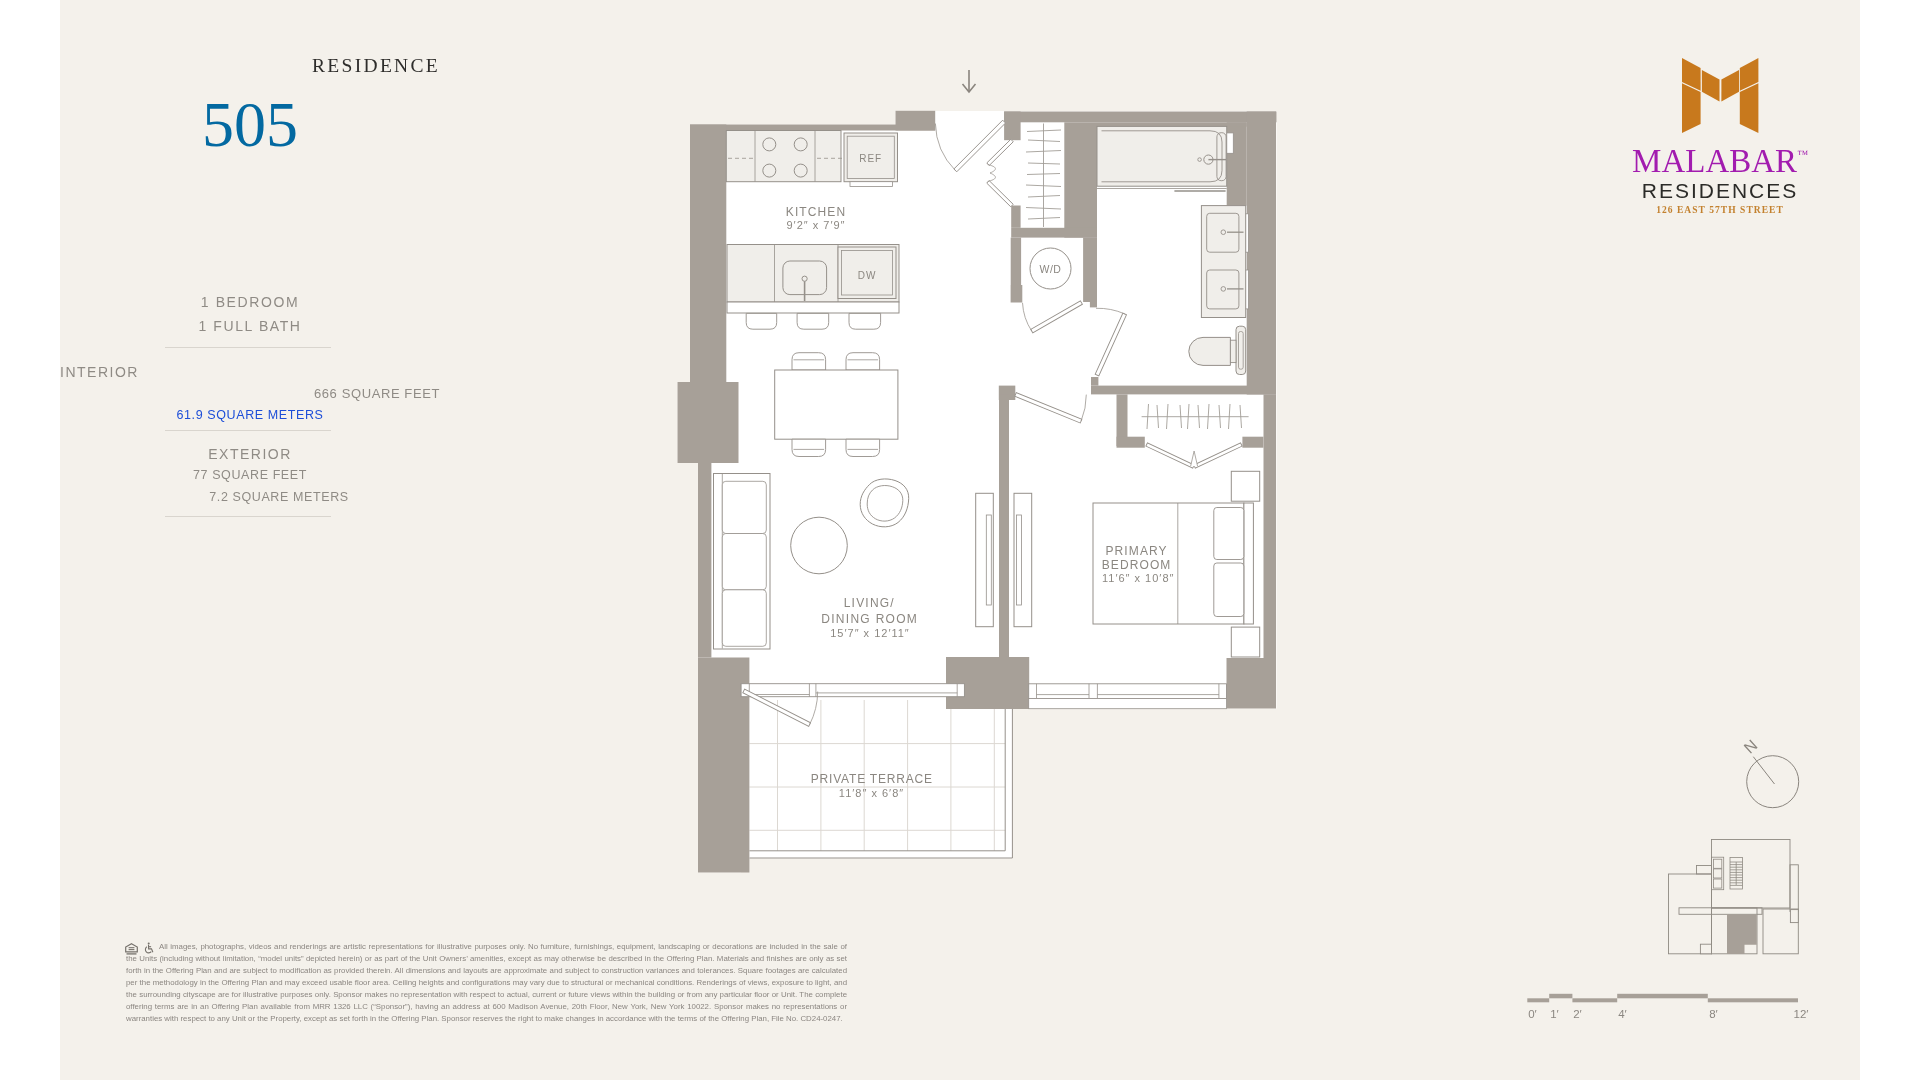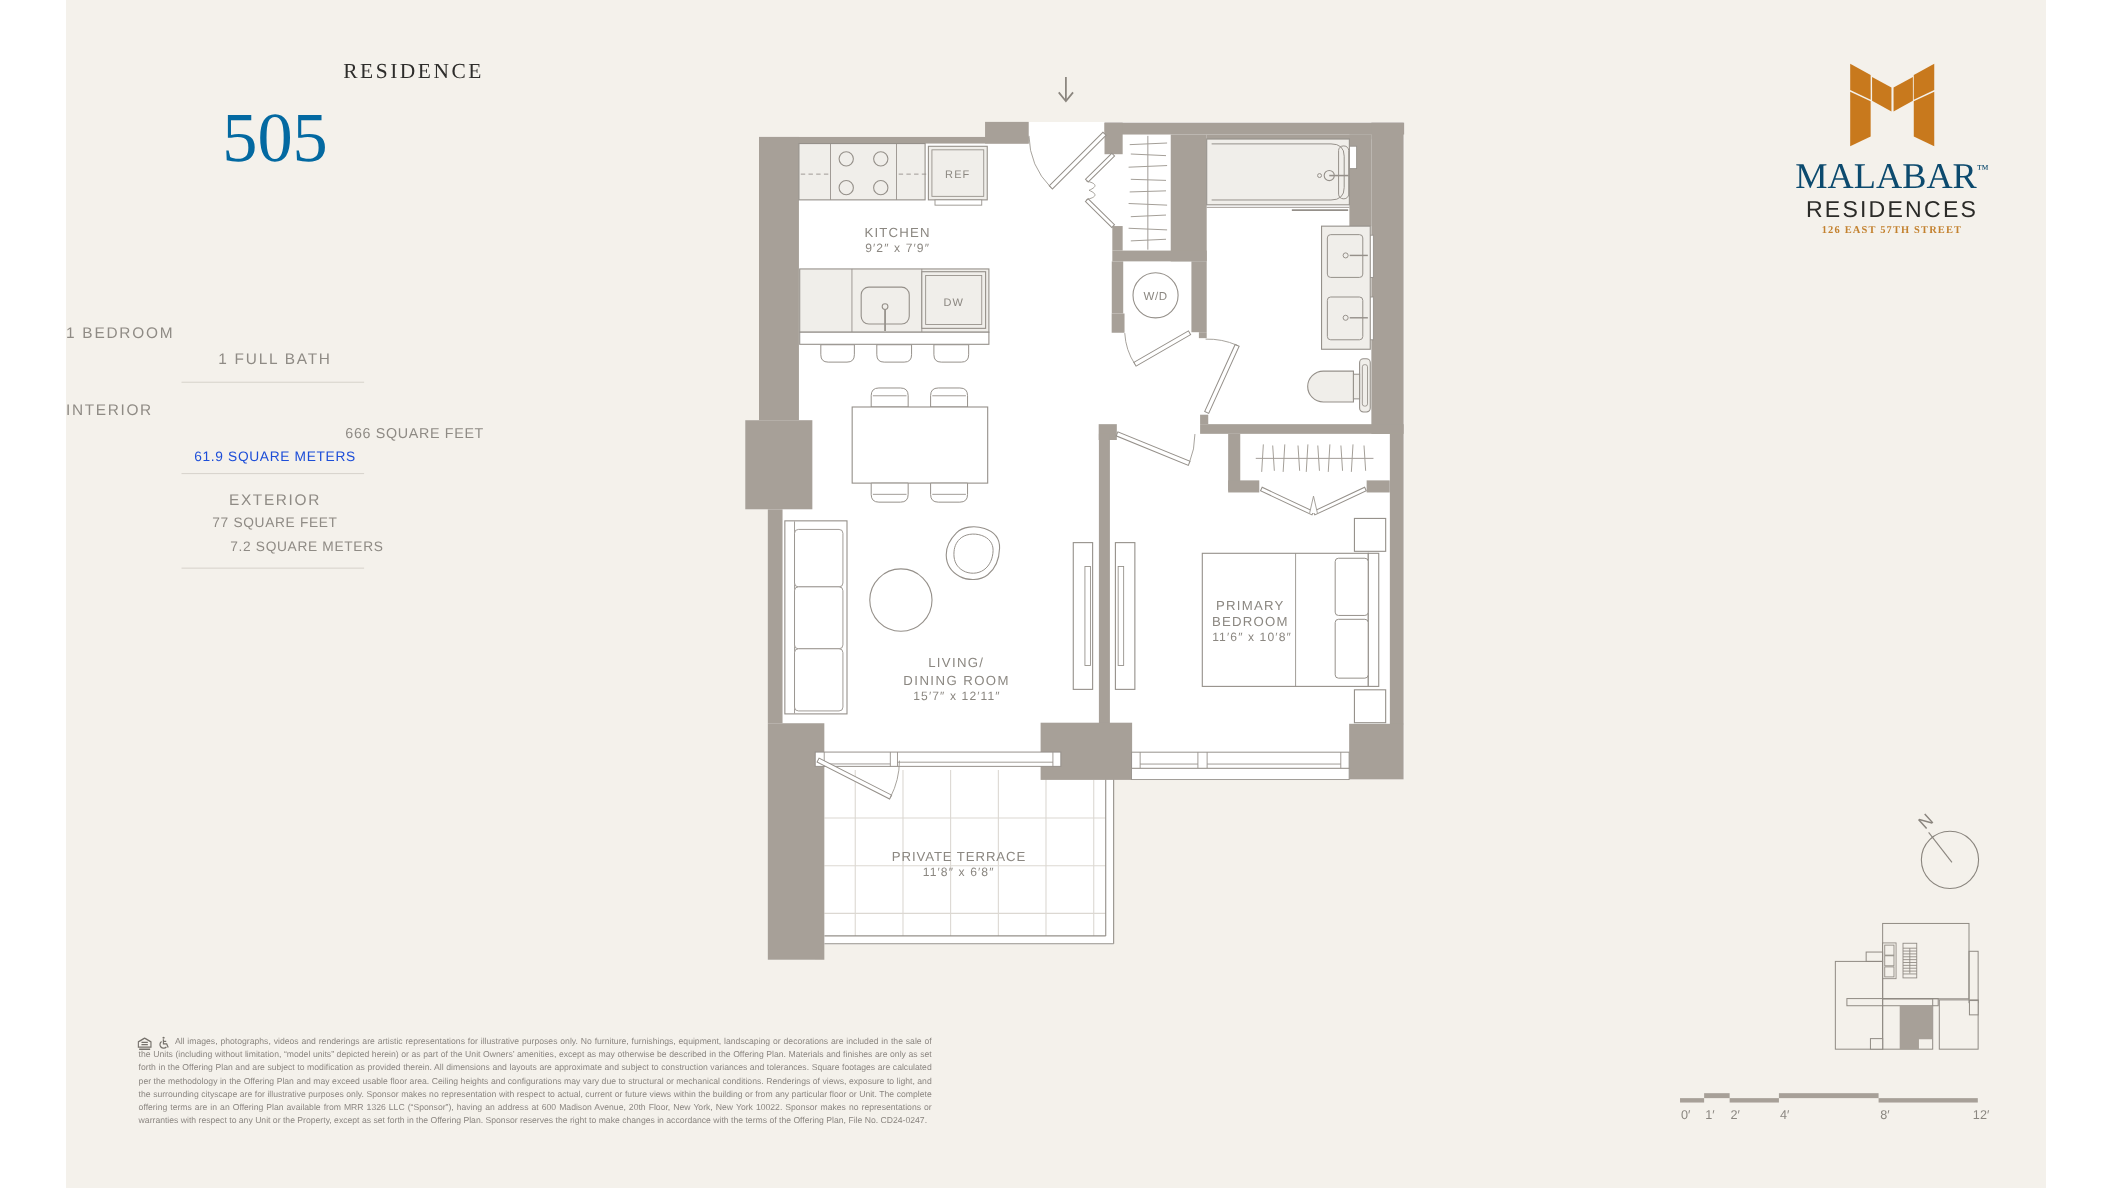--- a/index.html
+++ b/index.html
@@ -12,21 +12,21 @@
 <div id="page">
 
   <div id="cream"></div>
 
   <div class="abs" style="left:60px;top:0;width:420px;height:560px;">
 
     <div class="abs" style="left:0;top:55px;width:380px;text-align:right;font-family:'Liberation Serif',serif;font-size:19.5px;letter-spacing:2.3px;color:#2e2d2b;">RESIDENCE</div>
 
     <div class="abs" style="left:0;top:88px;width:380px;text-align:center;font-family:'Liberation Serif',serif;font-size:64px;letter-spacing:0px;color:#0369a1;">505</div>
 
-    <div class="abs" style="left:0;top:294px;width:380px;font-size:14px;letter-spacing:1.6px;color:#8f8b85;">1 BEDROOM</div>
+    <div class="abs" style="left:0;top:294px;width:380px;text-align:center;font-size:14px;letter-spacing:1.6px;color:#8f8b85;">1 BEDROOM</div>
 
     <div class="abs" style="left:0;top:318px;width:380px;text-align:center;font-size:14px;letter-spacing:1.6px;color:#8f8b85;">1 FULL BATH</div>
 
     <div class="abs" style="left:105px;top:347px;width:166px;height:1px;background:#d9d5ce;"></div>
 
     <div class="abs" style="left:0;top:364px;width:380px;text-align:left;font-size:14px;letter-spacing:1.5px;color:#8f8b85;">INTERIOR</div>
 
     <div class="abs" style="left:0;top:386px;width:380px;text-align:right;font-size:13px;letter-spacing:0.6px;color:#8f8b85;">666 SQUARE FEET</div>
 
     <div class="abs" style="left:0;top:407.5px;width:380px;text-align:center;font-size:12.5px;letter-spacing:0.6px;color:#1d4ed8;">61.9 SQUARE METERS</div>
@@ -54,21 +54,21 @@
         <polygon points="101.9,29.9 119.5,39.6 119.5,61.4 101.9,51.7"></polygon>
 
         <polygon points="121.4,39.6 139,29.9 139,51.7 121.4,61.4"></polygon>
 
         <polygon points="139.8,28.1 158.4,17.9 158.4,41.9 139.8,50.7"></polygon>
 
         <polygon points="139.8,52.1 158.4,43.3 158.4,92.9 139.8,84.1"></polygon>
       </g>
     </svg>
 
-    <div class="abs" style="left:0;top:103px;width:240px;text-align:center;font-family:'Liberation Serif',serif;font-size:33px;letter-spacing:0px;color:#0c4a6e;">MALABAR<span style="font-size:11px;vertical-align:14px;letter-spacing:0;">™</span></div>
+    <div class="abs" style="left:0;top:103px;width:240px;text-align:center;font-family:'Liberation Serif',serif;font-size:33px;letter-spacing:0px;color:#a21caf;">MALABAR<span style="font-size:11px;vertical-align:14px;letter-spacing:0;">™</span></div>
 
     <div class="abs" style="left:0;top:139px;width:240px;text-align:center;font-family:Liberation Sans, sans-serif;font-size:21px;letter-spacing:2px;color:#2b2b28;">RESIDENCES</div>
 
     <div class="abs" style="left:0;top:165px;width:240px;text-align:center;font-family:'Liberation Serif',serif;font-weight:bold;font-size:9.5px;letter-spacing:1.05px;color:#c3812e;">126 EAST 57TH STREET</div>
   </div>
 
   <svg id="plan" class="abs" style="left:0;top:0;" width="1920" height="1080" viewBox="0 0 1920 1080">
 
     <polygon fill="#ffffff" points="690,124.5 895.5,124.5 895.5,111 1276.5,111 1276.5,708.5 1012.5,708.5 1012.5,858.5 741,858.5 741,872.5 698,872.5 698,463 677.5,463 677.5,382 690,382"></polygon>
 

